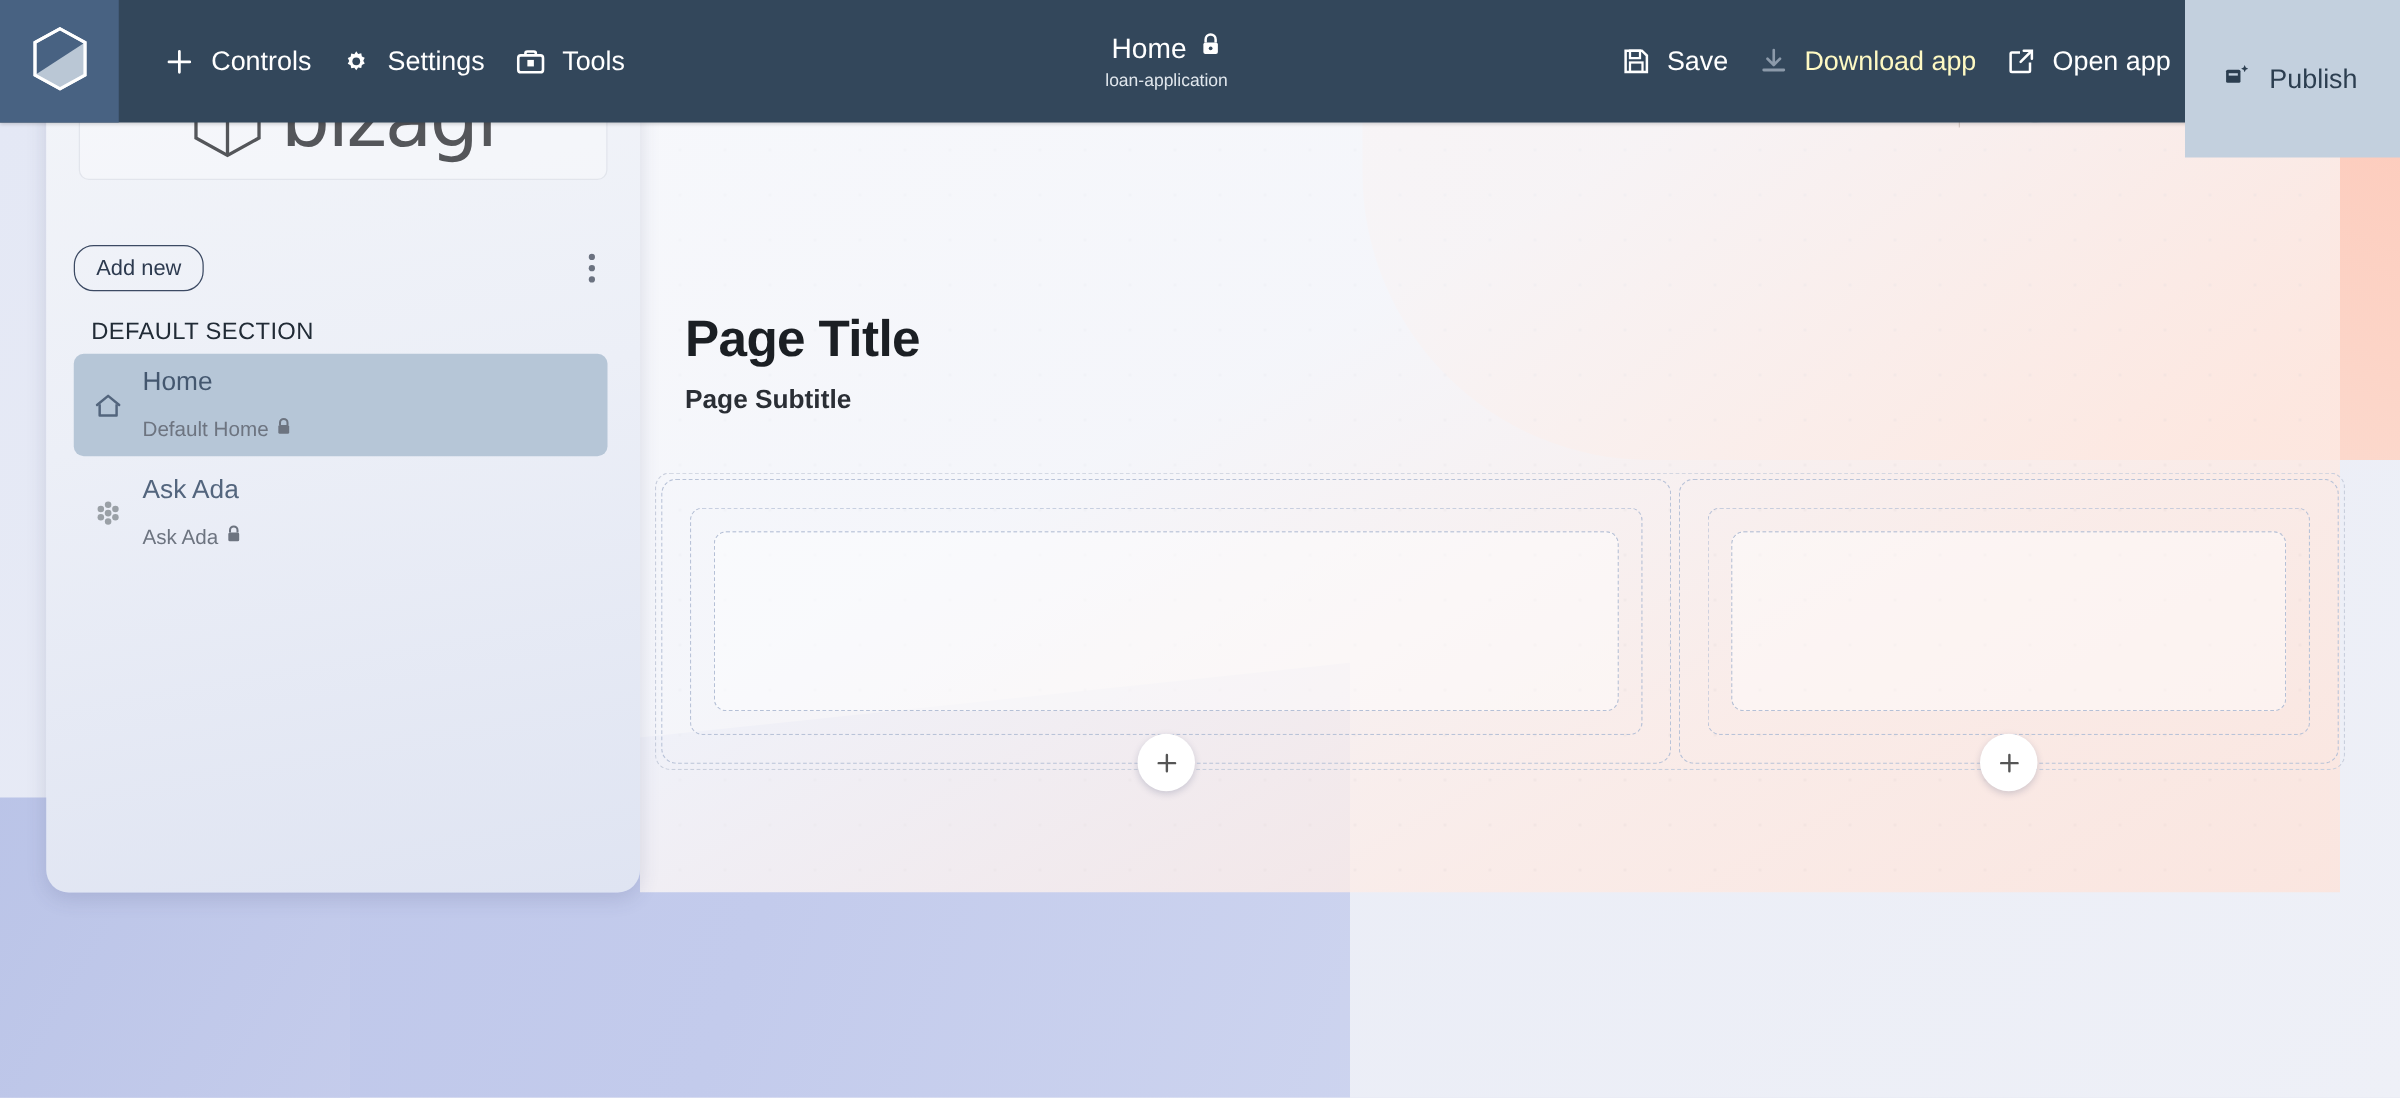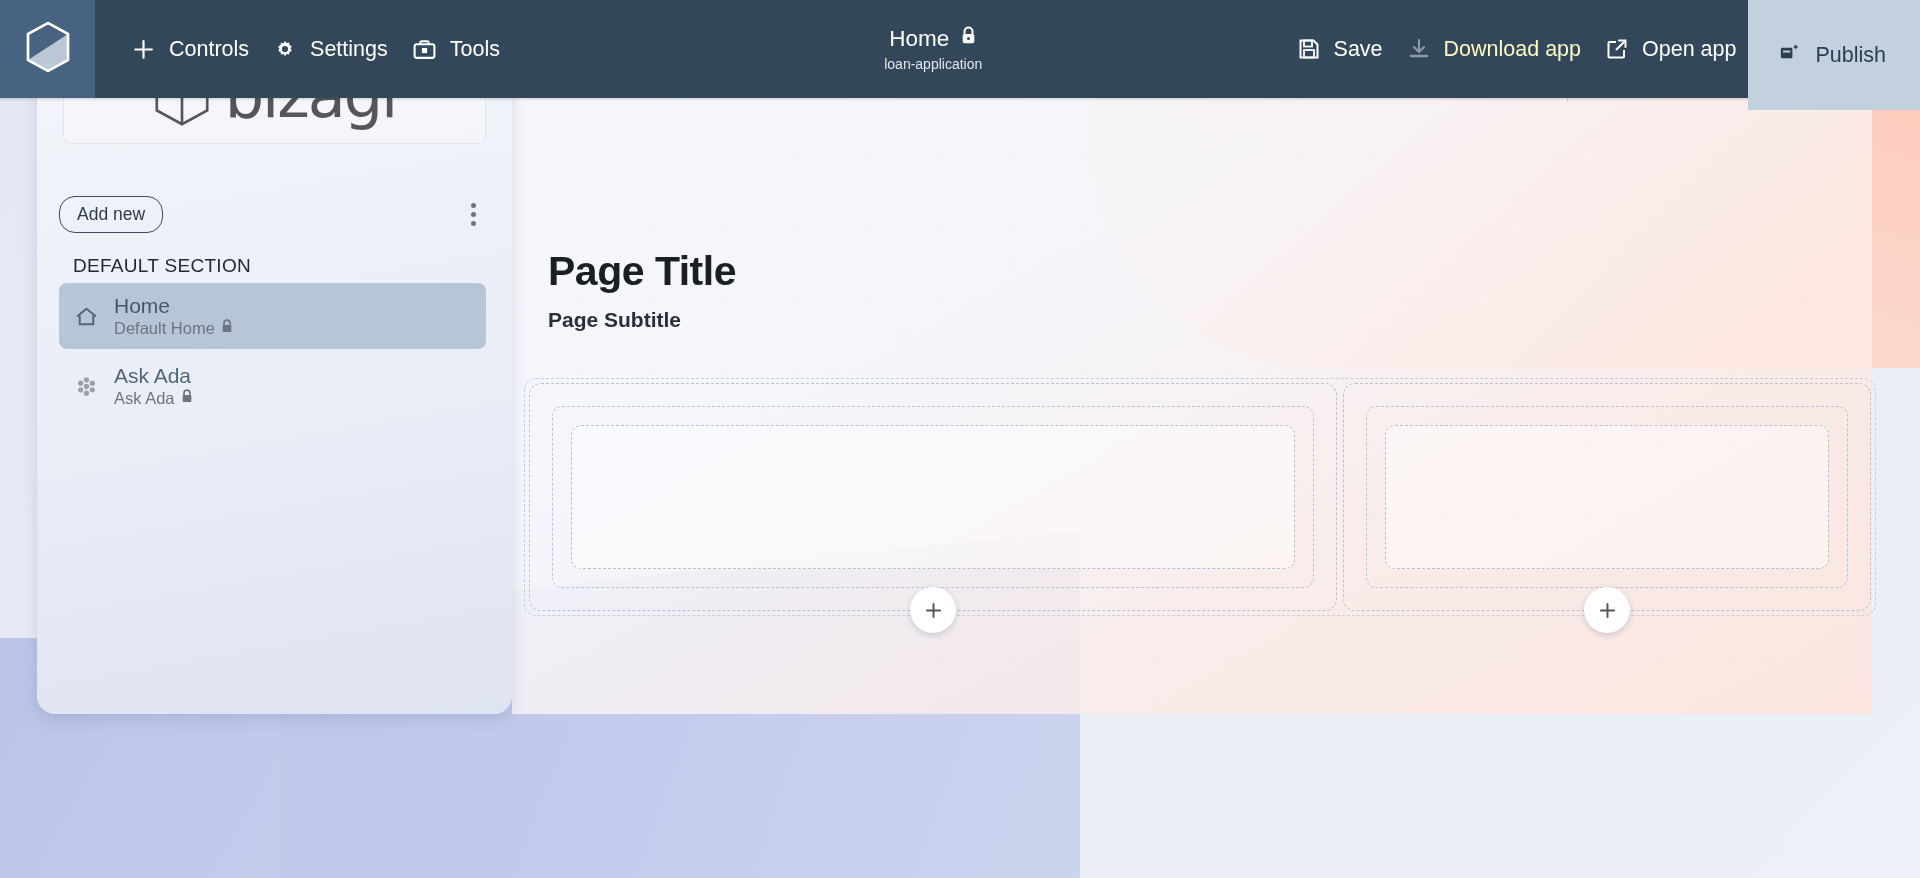--- a/index.html
+++ b/index.html
@@ -101,21 +101,21 @@
     border: 1.6px solid #b3bfcb; color: #b3bfcb;
     font-size: 12px; font-style: italic; font-family: "Liberation Serif", serif;
     margin-left: 2px;
   }
   .tb-publish {
     display: flex; align-items: center; gap: 14px;
     background: #c3d0de;
     color: #2c3e50;
     font-size: 21.5px;
     padding: 0 34px 0 30px;
-    height: 110px;
+    height: 126px;
     cursor: pointer; white-space: nowrap; text-align: center;
   }
 
   
   .app-panel {
     position: absolute;
     left: 37px; top: 14px;
     width: 475px; height: 700px;
     background: linear-gradient(170deg, #f3f5f9 0%, #eceff7 45%, #dfe4f2 100%);
     border-radius: 18px;
@@ -171,21 +171,21 @@
     margin: 4px 26px 0 22px;
     padding: 11px 14px;
     border-radius: 8px;
     cursor: pointer;
   }
   .nav-item.active { background: #b6c6d7; }
   .nav-ico { width: 26px; display: flex; align-items: center; justify-content: center; flex: 0 0 26px; }
   .nav-title { font-size: 21px; color: #53657d; line-height: 1.15; }
   .nav-item.active .nav-title { color: #44576f; }
   .nav-sub {
-    font-size: 16.5px; color: #6d7480; margin-top: 1px;
+    font-size: 16.5px; color: #6d7480; margin-top: 16px;
     display: flex; align-items: center; gap: 6px;
   }
 
   
   .canvas {
     position: absolute;
     left: 512px; top: 14px;
     width: 1360px; height: 700px;
     border-radius: 18px 18px 0 0;
     overflow: hidden;

